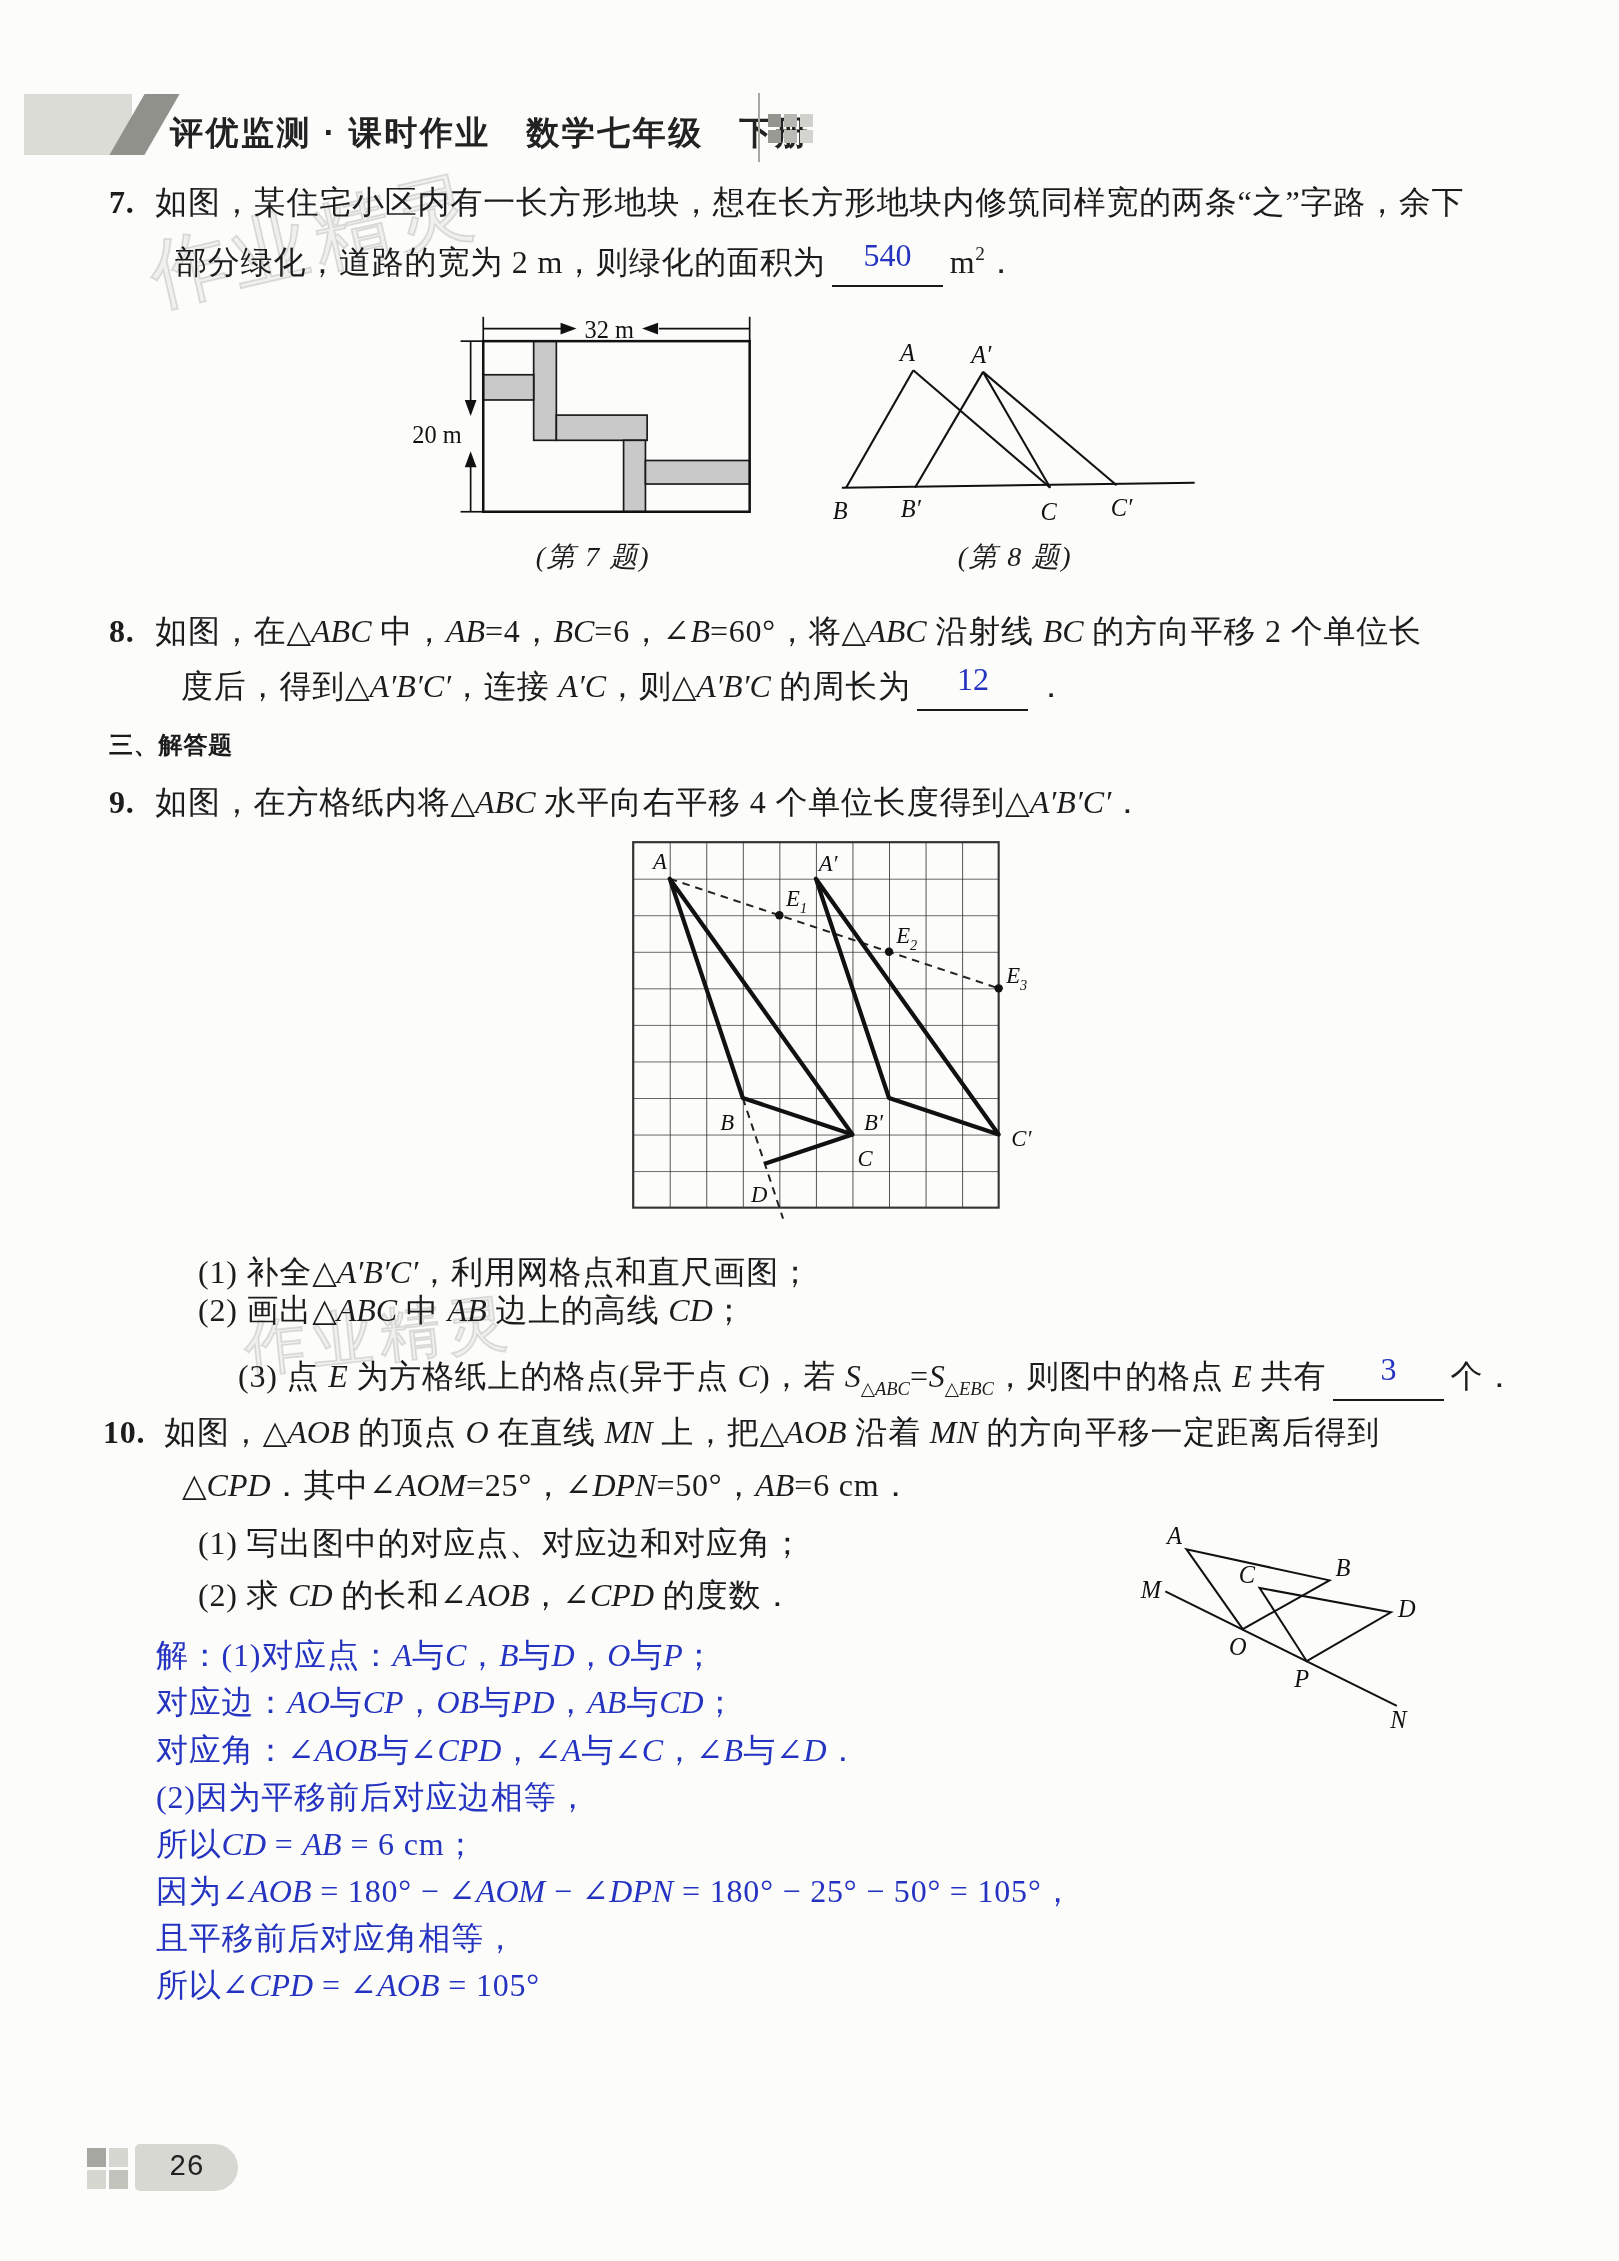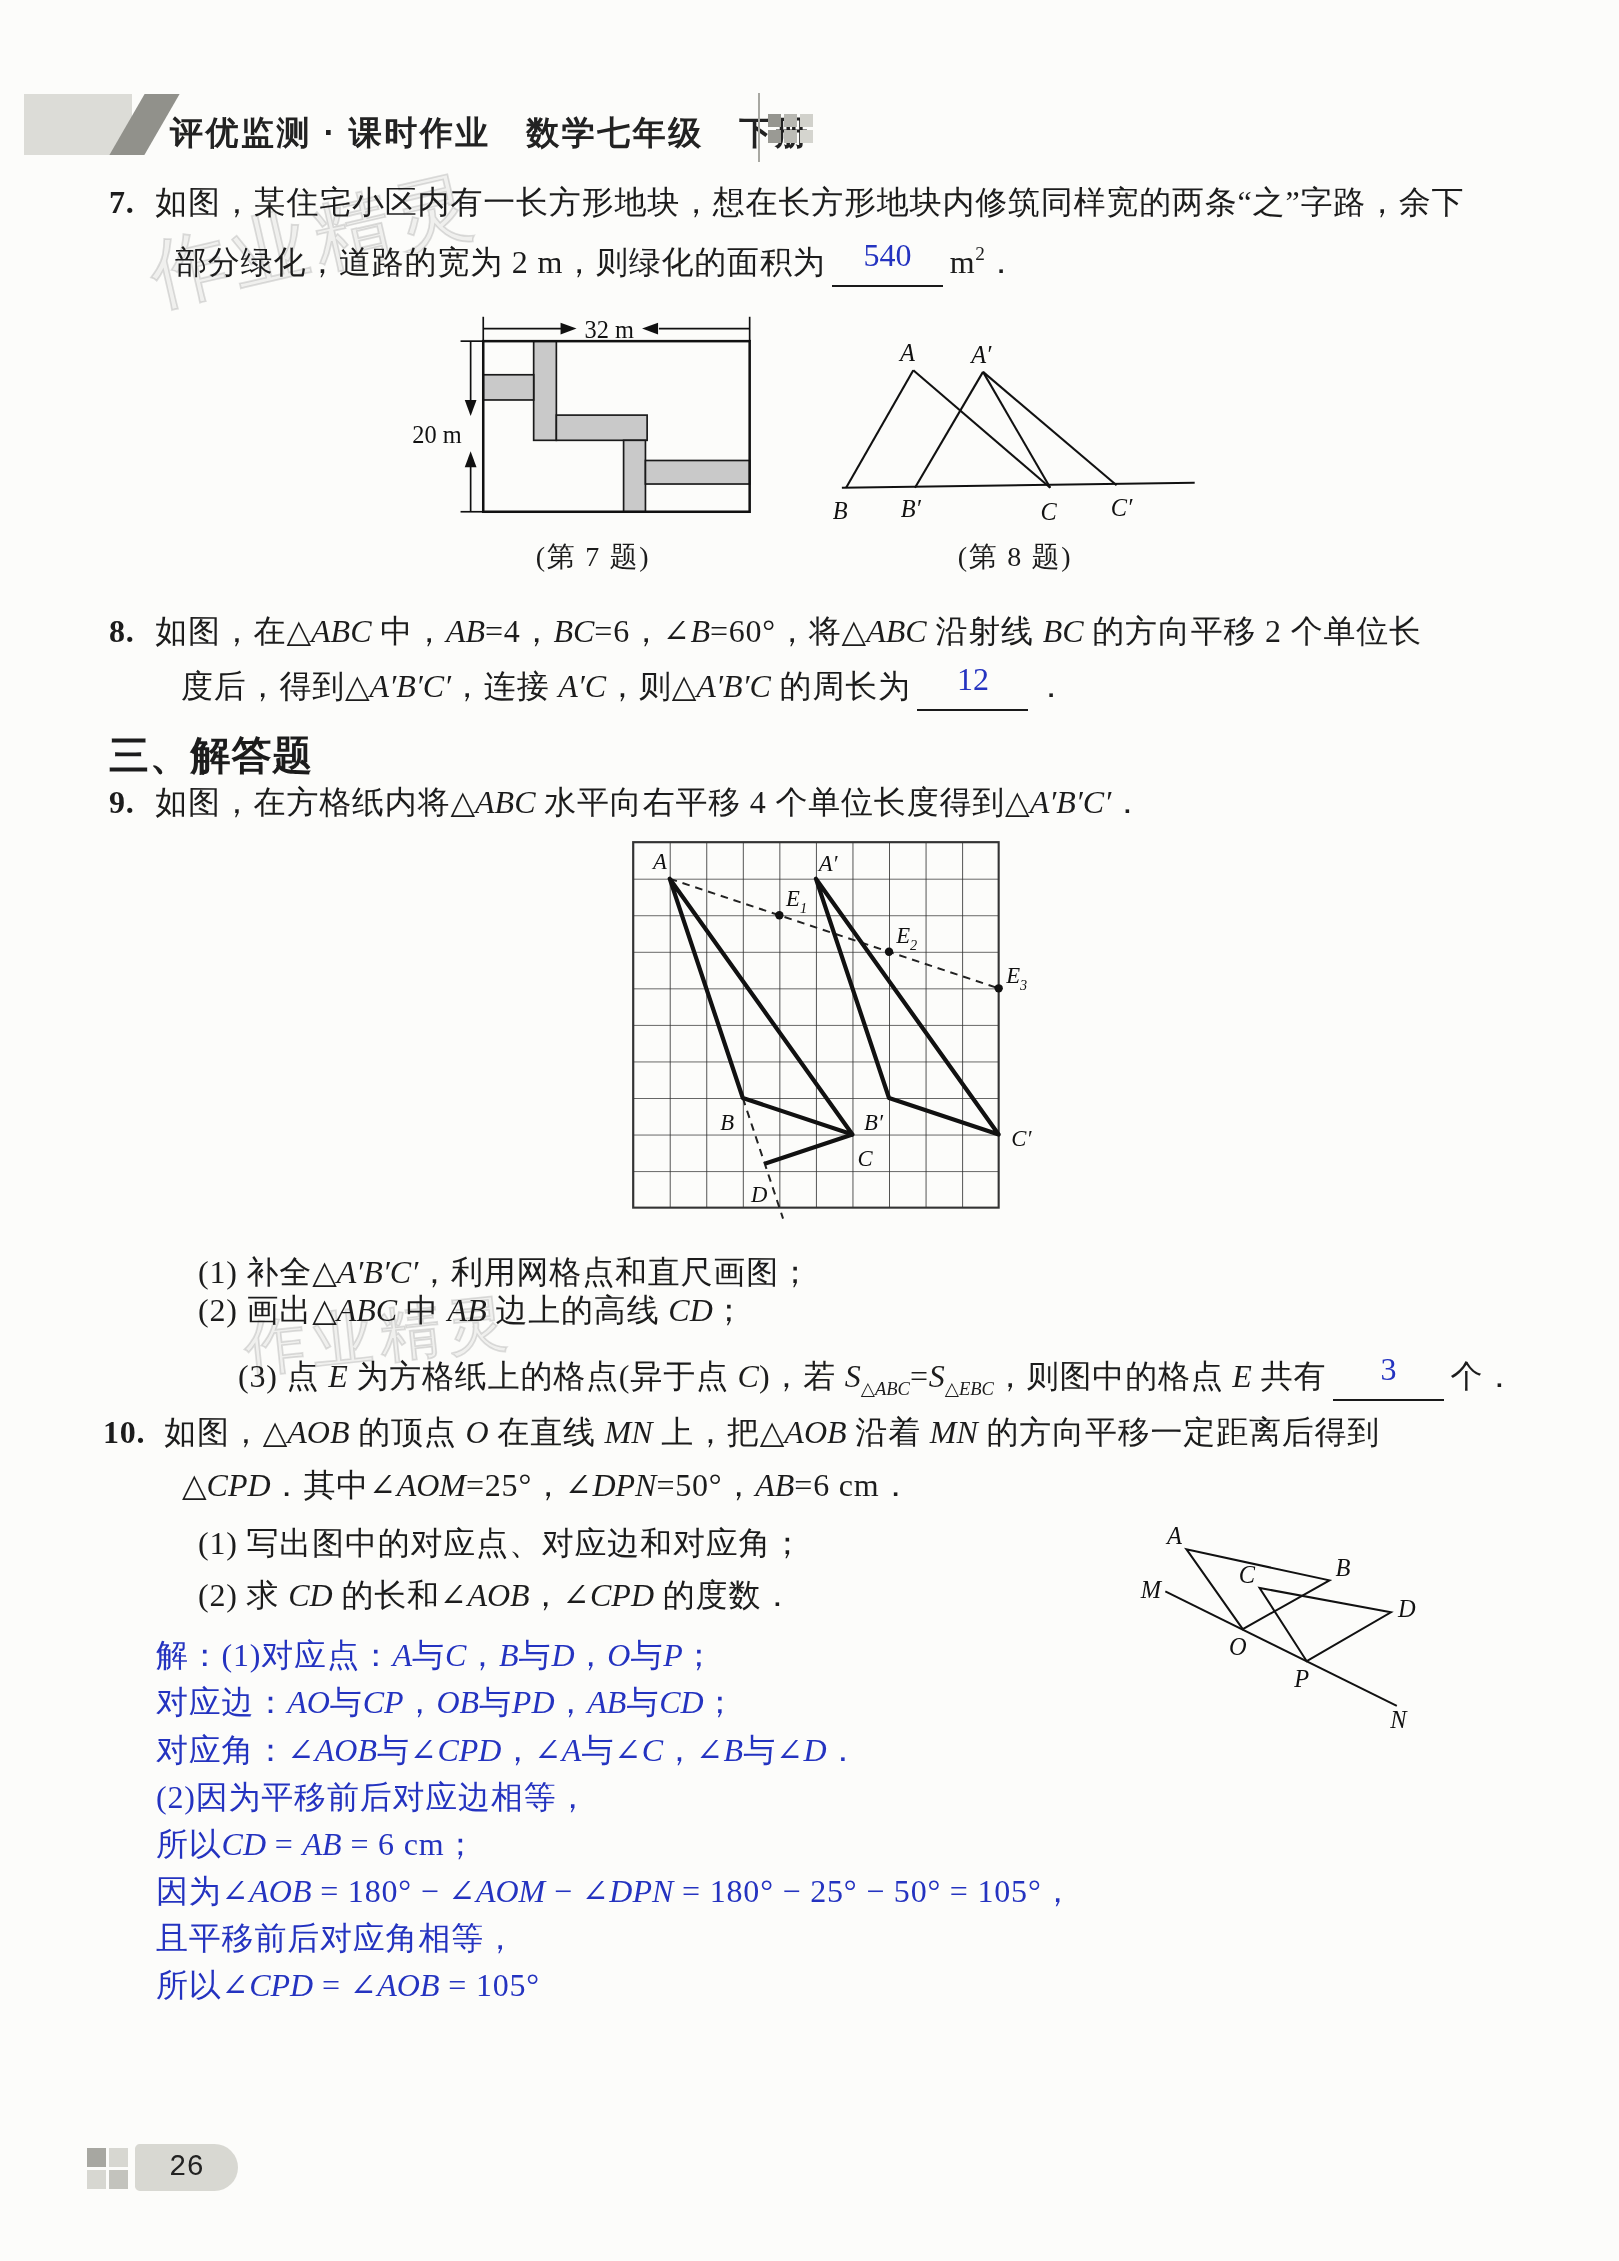--- a/index.html
+++ b/index.html
@@ -7,22 +7,22 @@
         font-family:"Liberation Serif","DejaVu Serif",serif;color:#1c1c1c;}
   .line{position:absolute;font-size:32px;line-height:1.25;white-space:nowrap;letter-spacing:0.8px;}
   .qnum{font-weight:bold;}
   .i{font-style:italic;letter-spacing:0;}
   .sb{font-size:18.5px;font-style:italic;vertical-align:-7.6px;letter-spacing:0;}
   .sp{font-size:19.3px;vertical-align:12.6px;letter-spacing:0;}
   .blank{display:inline-block;min-width:94px;border-bottom:2.5px solid #1a1a1a;
          text-align:center;padding:0 8.4px 3.4px;margin:0 6.7px;}
   .ans{color:#2433c0;display:inline-block;transform:translateY(-6.7px);letter-spacing:0;}
   .blue{color:#2433c0;}
-  .sec{font-family:Liberation Sans, sans-serif;font-weight:bold;font-size:40px;}
-  .cap{position:absolute;width:252px;text-align:center;font-size:28px;letter-spacing:1.7px;}
+  .sec{font-family:Liberation Serif, serif;font-weight:bold;font-size:24px;}
+  .cap{position:absolute;width:252px;text-align:center;font-size:28px;letter-spacing:1.7px;font-style:italic;}
   
   .hdr-title{position:absolute;left:170px;top:111px;font-size:33px;font-weight:bold;
              font-family:"Liberation Sans","DejaVu Sans",sans-serif;letter-spacing:2.5px;color:#222;}
   .logo{position:absolute;left:23.6px;top:94px;width:147px;height:61px;}
   .logo .band{position:absolute;left:0;top:0;width:108px;height:61px;
               background:linear-gradient(90deg,#ececе8,#d6d6d1);background-color:#dcdcd7;}
   .logo .slash{position:absolute;left:103px;top:0;width:35px;height:61px;background:#91918b;
                transform:skewX(-30deg);}
   .hdr-divider{position:absolute;left:758px;top:93px;width:1.7px;height:69px;background:#a8a8a2;}
   .sq{position:absolute;width:12.6px;height:12.6px;}

